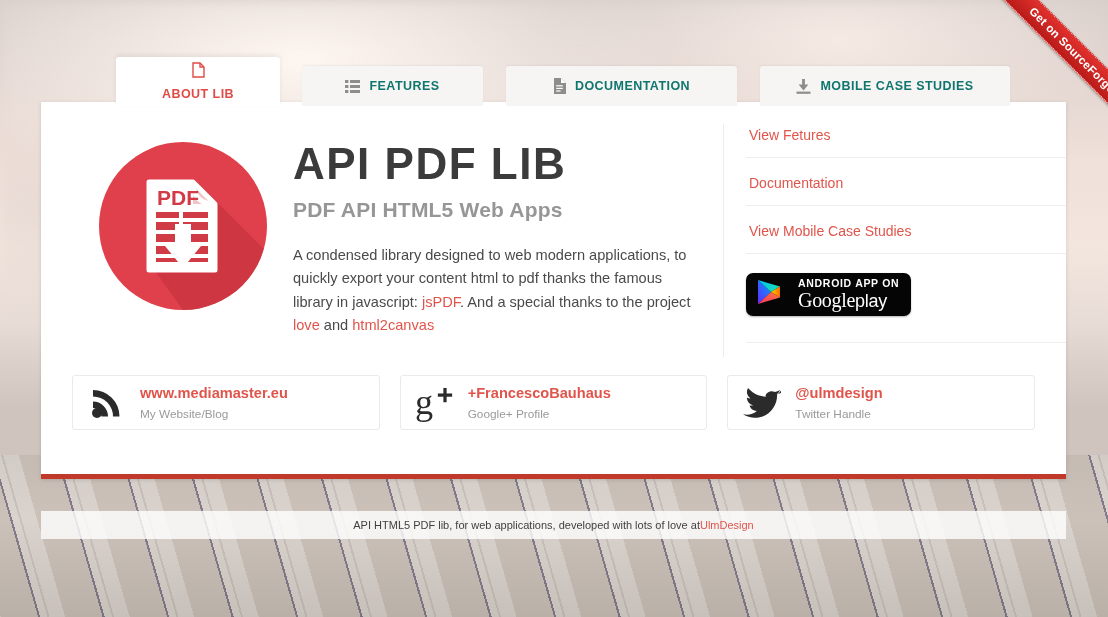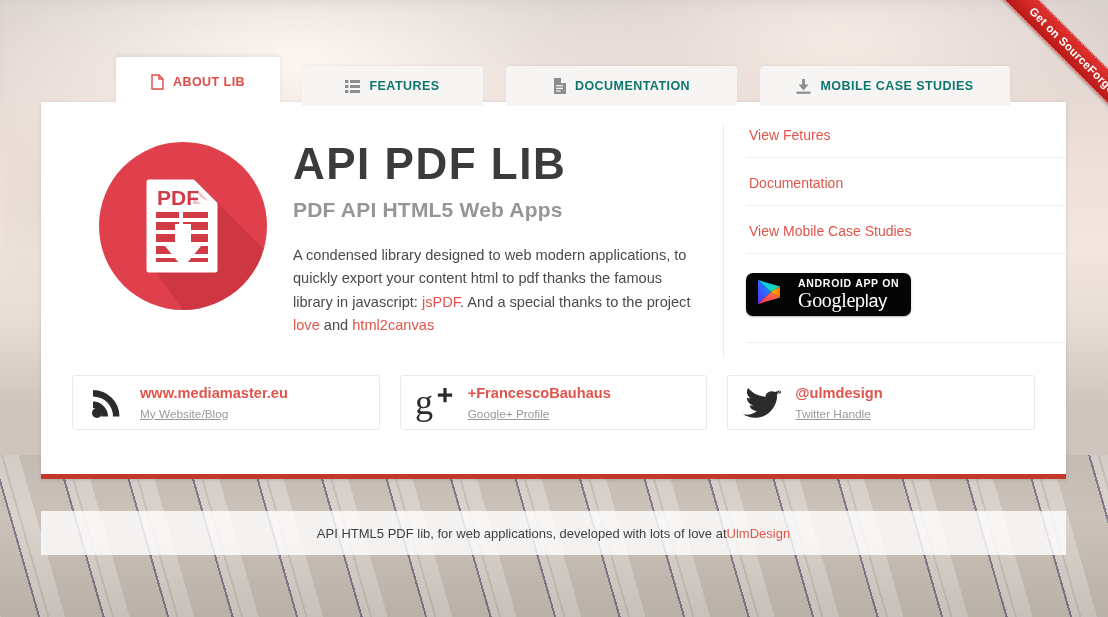--- a/index.html
+++ b/index.html
@@ -99,21 +99,21 @@
     user-select:none;
   }
   .tab .tab-ico { display:flex; align-items:center; }
   .tab.active {
     color:#e04b46;
     background:#fff;
     height:49px;
     margin-right:22px;
     box-shadow:0 -2px 5px rgba(0,0,0,.07);
   }
-  #tab-0 { min-width:164px; }
+  #tab-0 { min-width:164px;flex-direction:column; }
   #tab-1 { min-width:181px; }
   #tab-2 { min-width:231px; }
   #tab-3 { min-width:250px; }
 
   
   #card {
     position:absolute; left:41px; top:102px;
     width:1025px; height:377px;
     background:#fff;
     border-bottom:5px solid #c0392b;
@@ -201,29 +201,29 @@
     border-radius:3px;
     display:flex; align-items:center;
     padding:0 14px;
     gap:13px;
     cursor:pointer;
     background:#fff;
   }
   .soc-ico { width:40px; display:flex; align-items:center; justify-content:center; color:#2b2b2b; }
   .soc-txt { line-height:1.25; }
   .soc-title { font-size:14.6px; font-weight:bold; color:#e0554b; }
-  .soc-sub { font-size:11.8px; color:#9a9a9a; margin-top:1px;text-decoration:underline; }
+  .soc-sub { font-size:11.8px; color:#9a9a9a; margin-top:1px; }
 
   
   #footer {
     position:absolute; left:41px; top:511px;
-    width:1025px; height:44px;
+    width:1025px; height:28px;
     background:rgba(255,255,255,.80);
     display:flex; align-items:center; justify-content:center;
-    font-size:13px; color:#3f3f3f;
+    font-size:11px; color:#3f3f3f;
     z-index:15;
   }
   #footer a { color:#e0554b; text-decoration:none; }
 </style>
 </head>
 <body>
 
 <div id="stage">
 
   <div id="sky-haze"></div>

